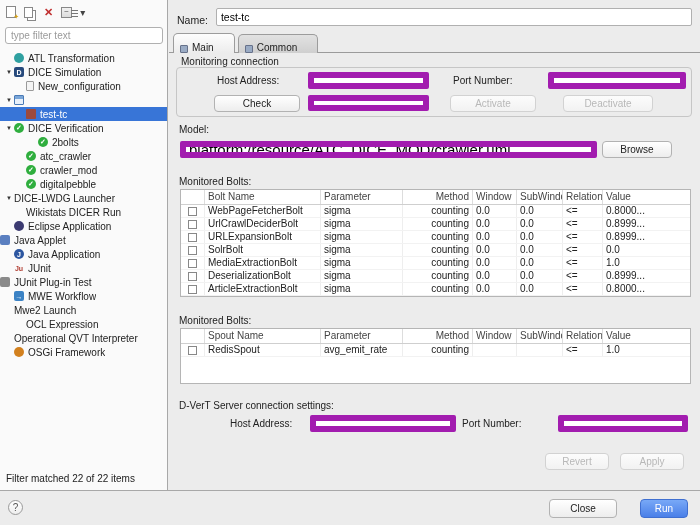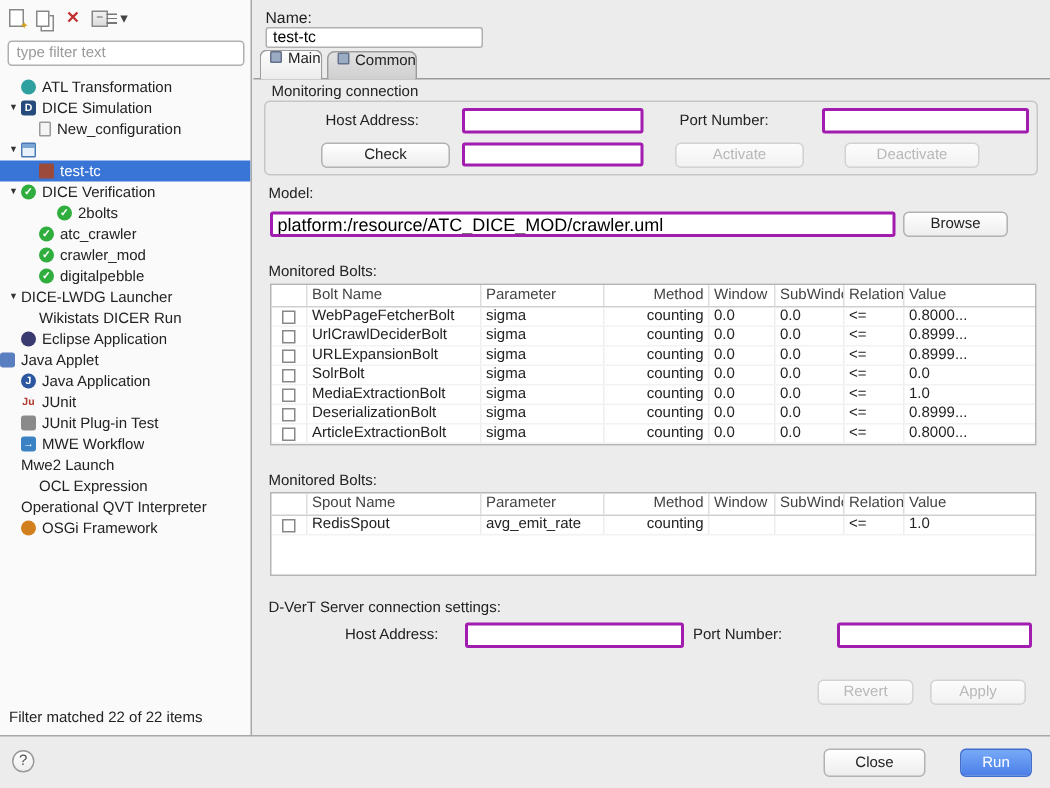--- a/index.html
+++ b/index.html
@@ -52,36 +52,36 @@
   .ic.junit::after { content:"Ju"; color:#b03a2e; font-weight:bold; font-size:7px; }
   .ic.jplug { background:#8a8a8a; }
   .ic.mwe  { background:#3b82c4; }
   .ic.mwe::after { content:"→"; color:#fff; font-size:7px; }
   .ic.osgi { background:#d2801e; border-radius:50%; }
 
   .sb-status { position:absolute; left:6px; bottom:6px; font-size:10px; color:#222; }
 
   
   #main { position:absolute; left:169px; top:0; width:531px; height:490px; }
-  .name-row { position:absolute; top:6px; left:8px; right:8px; height:20px; display:flex; align-items:flex-start;flex-direction:column; }
+  .name-row { position:absolute; top:6px; left:8px; right:8px; height:20px; display:flex; align-items:flex-end; }
   .name-row label { margin-right:8px; font-size:10.5px; }
   .name-row input { flex:1; height:18px; border:1px solid #b0b0b0; border-radius:2px;
                     background:#fff; font-family:inherit; font-size:10.5px; padding:0 4px; }
 
   .tabbar { position:absolute; top:33px; left:0; right:0; height:20px;
             border-bottom:1px solid #9b9b9b; padding-left:4px; display:flex; align-items:flex-end; }
-  .tab { height:19px; display:inline-flex; align-items:flex-start; gap:4px; padding:0 0 0 6px;
+  .tab { height:19px; display:inline-flex; align-items:flex-end; gap:4px; padding:0 20px 0 6px;
          border:1px solid #9c9c9c; border-bottom:none; border-radius:5px 5px 0 0;
          background:linear-gradient(#e2e2e2,#cfcfcf); margin-right:3px; font-size:10px; margin-bottom:-1px; }
   .tab.active { background:linear-gradient(#fdfdfd,#ececec); height:20px; }
   .tabicon { width:8px; height:8px; background:#9aabc4; border:1px solid #66718a; border-radius:1px; flex:none; }
 
   .lbl { position:absolute; font-size:10px; color:#222; white-space:nowrap; }
-  .inp { position:absolute; border:2px solid #a21caf; background:#fff; border-radius:2px;
-         font-family:inherit; font-size:12px; padding:0 3px; height:17px; }
+  .inp { position:absolute; border:6px solid #a21caf; background:#fff; border-radius:2px;
+         font-family:inherit; font-size:15px; padding:0 3px; height:17px; }
   .btn { position:absolute; font-family:inherit; font-size:10px; height:17px;
          border:1px solid #b2b2b2; border-radius:4px; background:linear-gradient(#ffffff,#ededed);
          color:#222; cursor:default; }
   .btn.dis { color:#b8b8b8; background:linear-gradient(#fcfcfc,#f2f2f2); border-color:#d2d2d2; }
   .btn.primary { background:linear-gradient(#78a9f7,#4a7fe8); border-color:#3f6fd0; color:#fff; }
 
   .grpbox { position:absolute; border:1px solid #c6c6c6; border-radius:4px; }
 
   .tbl { position:absolute; background:#fff; border:1px solid #b5b5b5; overflow:hidden; }
   .thead { display:flex; height:15px; border-bottom:1px solid #cfcfcf; }
@@ -175,21 +175,21 @@
       <span class="tlabel">Java Applet</span>
       </div>
     <div class="trow" style="padding-left:14px">
       <span class="ic japp"></span>
       <span class="tlabel">Java Application</span>
       </div>
     <div class="trow" style="padding-left:14px">
       <span class="ic junit"></span>
       <span class="tlabel">JUnit</span>
       </div>
-    <div class="trow" style="padding-left:14px">
+    <div class="trow" style="">
       <span class="ic jplug"></span>
       <span class="tlabel">JUnit Plug-in Test</span>
       </div>
     <div class="trow" style="padding-left:14px">
       <span class="ic mwe"></span>
       <span class="tlabel">MWE Workflow</span>
       </div>
     <div class="trow" style="padding-left:14px">
       <span class="tlabel">Mwe2 Launch</span>
       </div>

